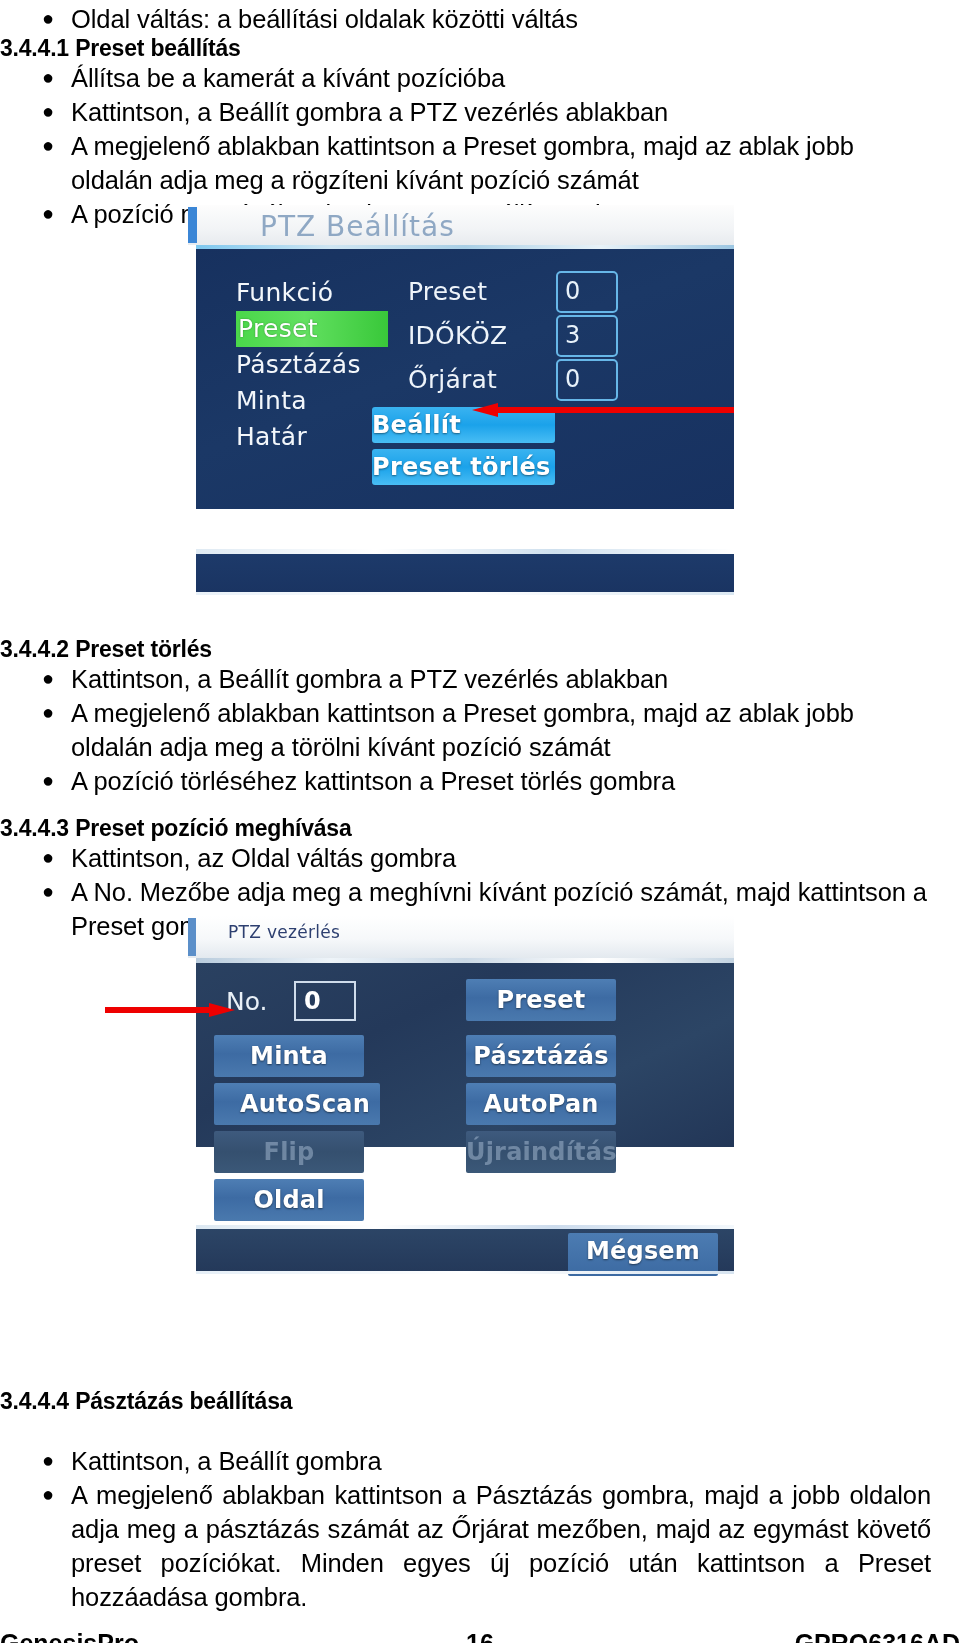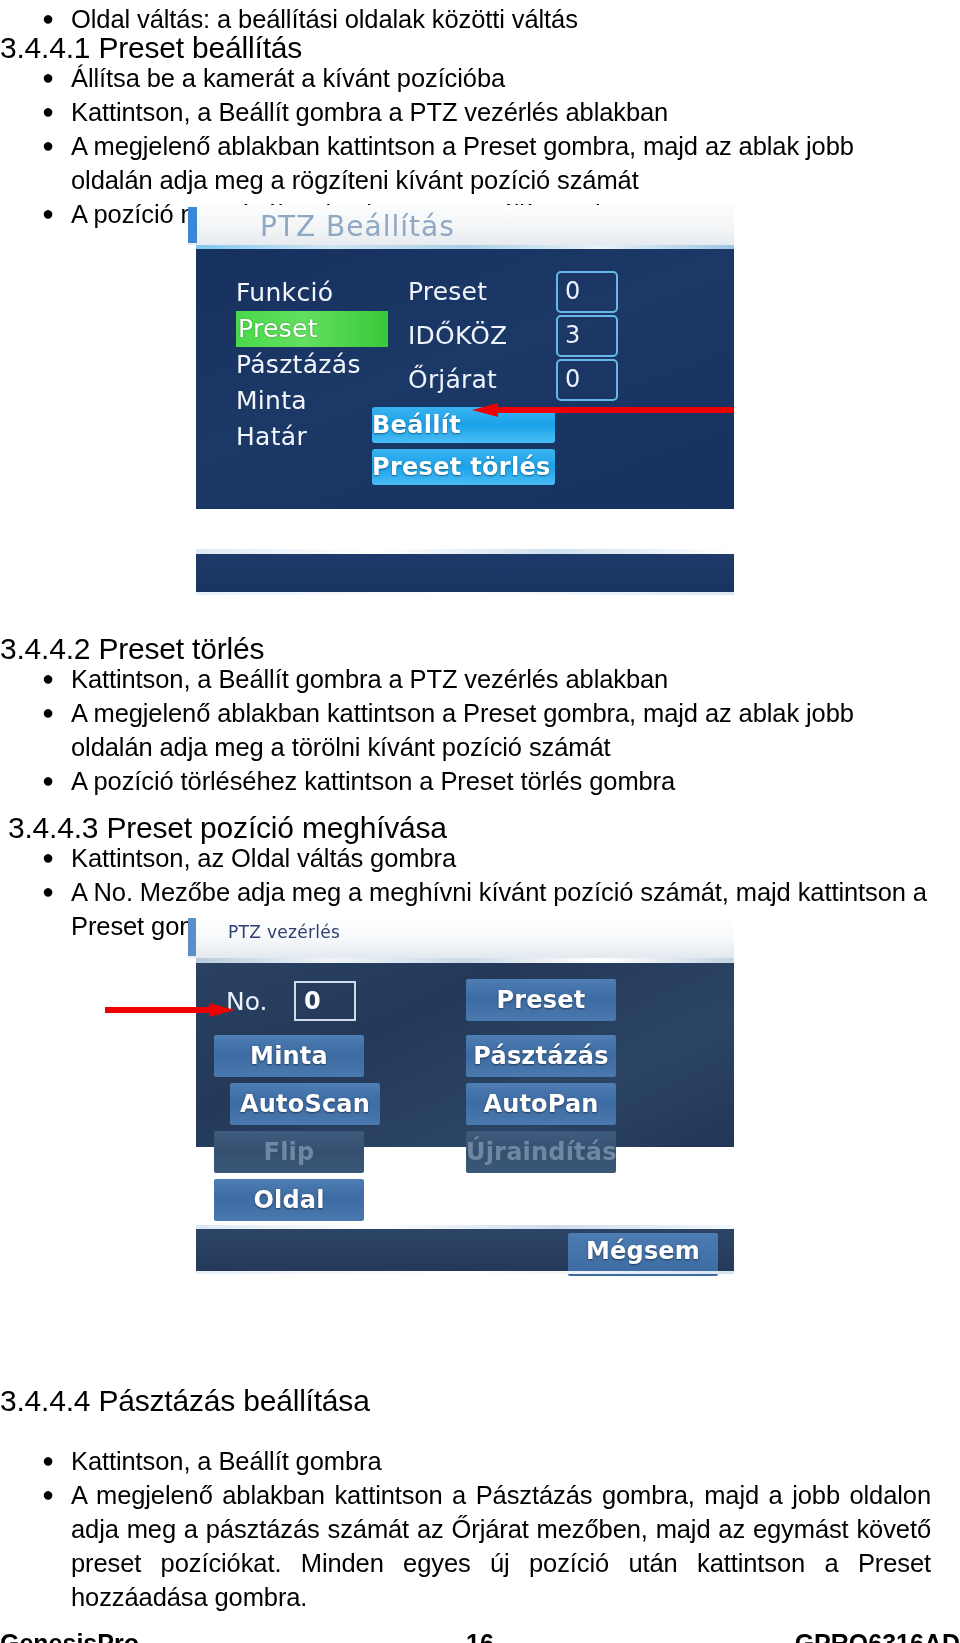--- a/index.html
+++ b/index.html
@@ -23,22 +23,22 @@
   }
   
   .txt {
     position: absolute;
     font-size: 25.5px;
     line-height: 34px;
     letter-spacing: -0.1px;
   }
   .heading {
     position: absolute;
-    font-size: 30px;
-    font-weight: normal;
+    font-size: 23px;
+    font-weight: bold;
     line-height: 34px;
     letter-spacing: -0.2px;
   }
   ul.bullets {
     list-style: none;
     margin: 0;
     padding: 0;
   }
   ul.bullets li {
     position: relative;
@@ -388,21 +388,21 @@
         <span class="bullet">●</span>
         <span>A megjelenő ablakban kattintson a Preset gombra, majd az ablak jobb oldalán adja meg a törölni kívánt pozíció számát</span>
       </li>
       <li>
         <span class="bullet">●</span>
         <span>A pozíció törléséhez kattintson a Preset törlés gombra</span>
       </li>
     </ul>
   </div>
 
-  <div class="heading" style="left:8px; top:811px;text-align:right;">3.4.4.3 Preset pozíció meghívása</div>
+  <div class="heading" style="left:0px; top:811px;text-align:right;">3.4.4.3 Preset pozíció meghívása</div>
 
   <div class="txt" style="left:71px; top:841px; width:860px;">
     <ul class="bullets">
       <li>
         <span class="bullet">●</span>
         <span>Kattintson, az Oldal váltás gombra</span>
       </li>
       <li>
         <span class="bullet">●</span>
         <span>A No. Mezőbe adja meg a meghívni kívánt pozíció számát, majd kattintson a Preset gombra</span>
@@ -423,21 +423,21 @@
       <span class="nolabel">No.</span>
       <span class="nobox">
         <span class="v">0</span>
       </span>
 
       <div class="gbtn" style="left:270px; top:16px;">Preset</div>
 
       <div class="gbtn" style="left:18px; top:72px;">Minta</div>
       <div class="gbtn" style="left:270px; top:72px;">Pásztázás</div>
 
-      <div class="gbtn" style="left:34px; top:120px;">AutoScan</div>
+      <div class="gbtn" style="left:18px; top:120px;padding-left:16px;">AutoScan</div>
       <div class="gbtn" style="left:270px; top:120px;">AutoPan</div>
 
       <div class="gbtn dim" style="left:18px; top:168px;">Flip</div>
       <div class="gbtn dim" style="left:270px; top:168px;">Újraindítás</div>
 
       <div class="gbtn" style="left:18px; top:216px;">Oldal váltás</div>
     </div>
 
     <div class="sep"></div>
     <div class="footer">

